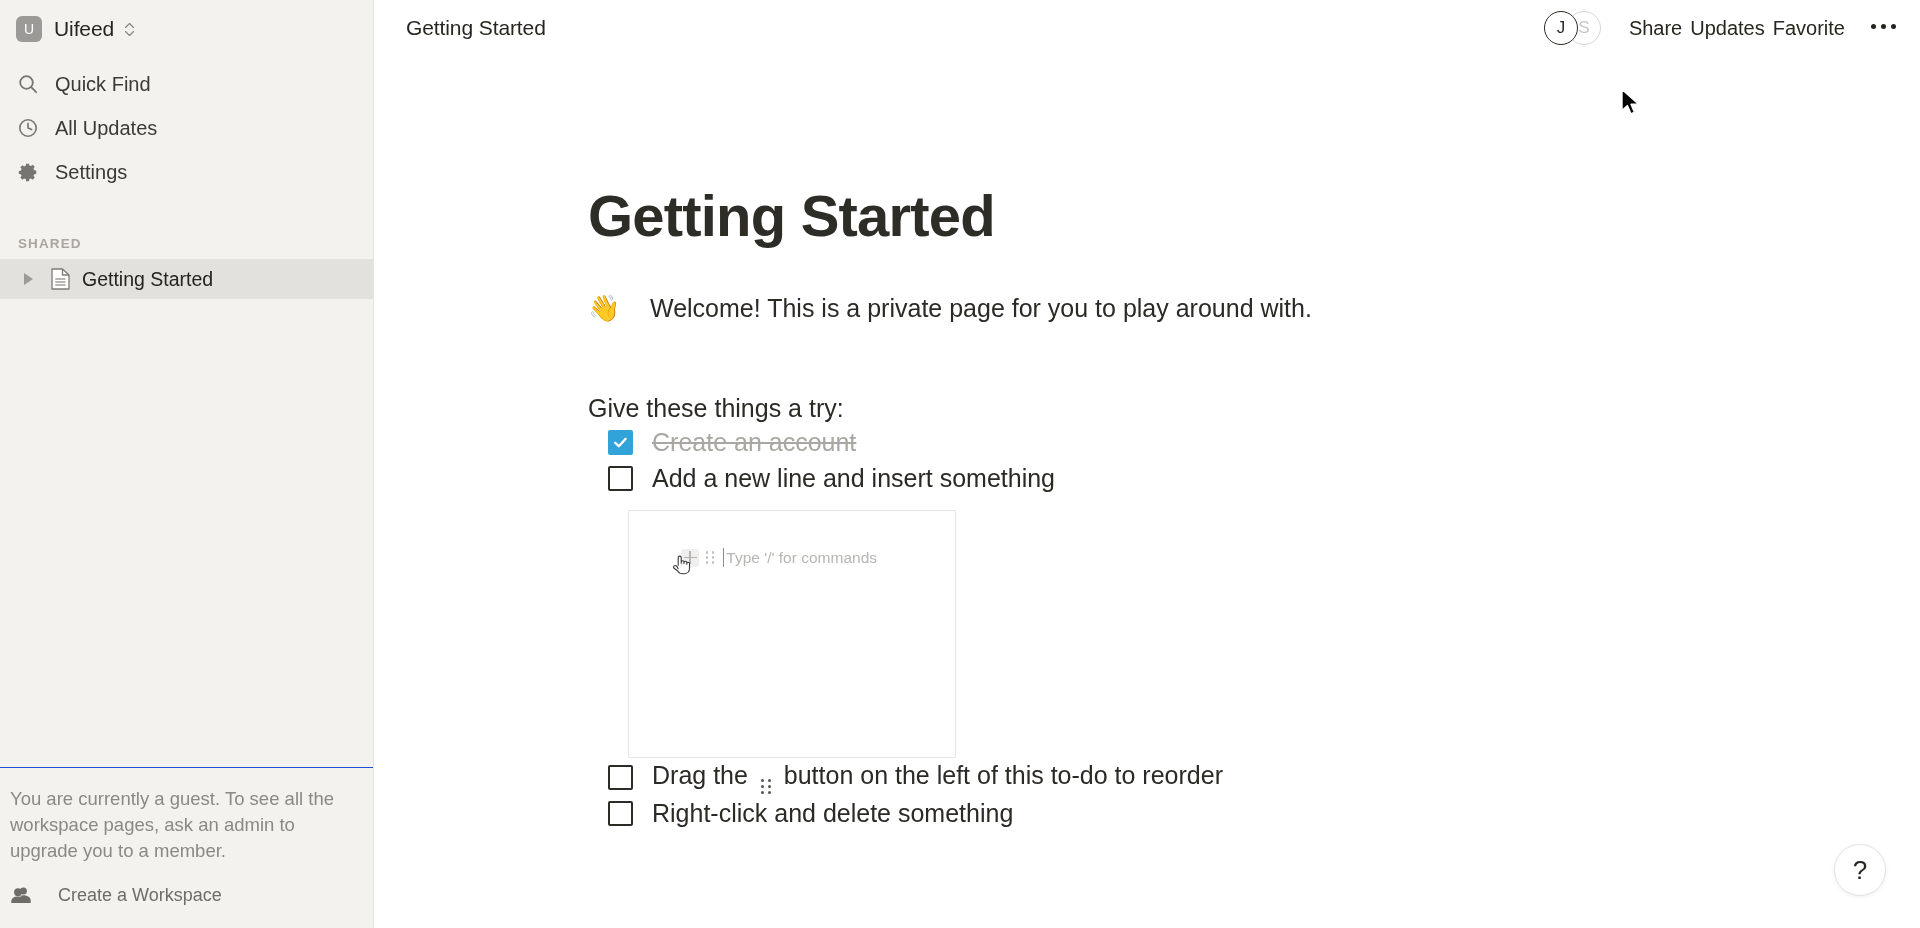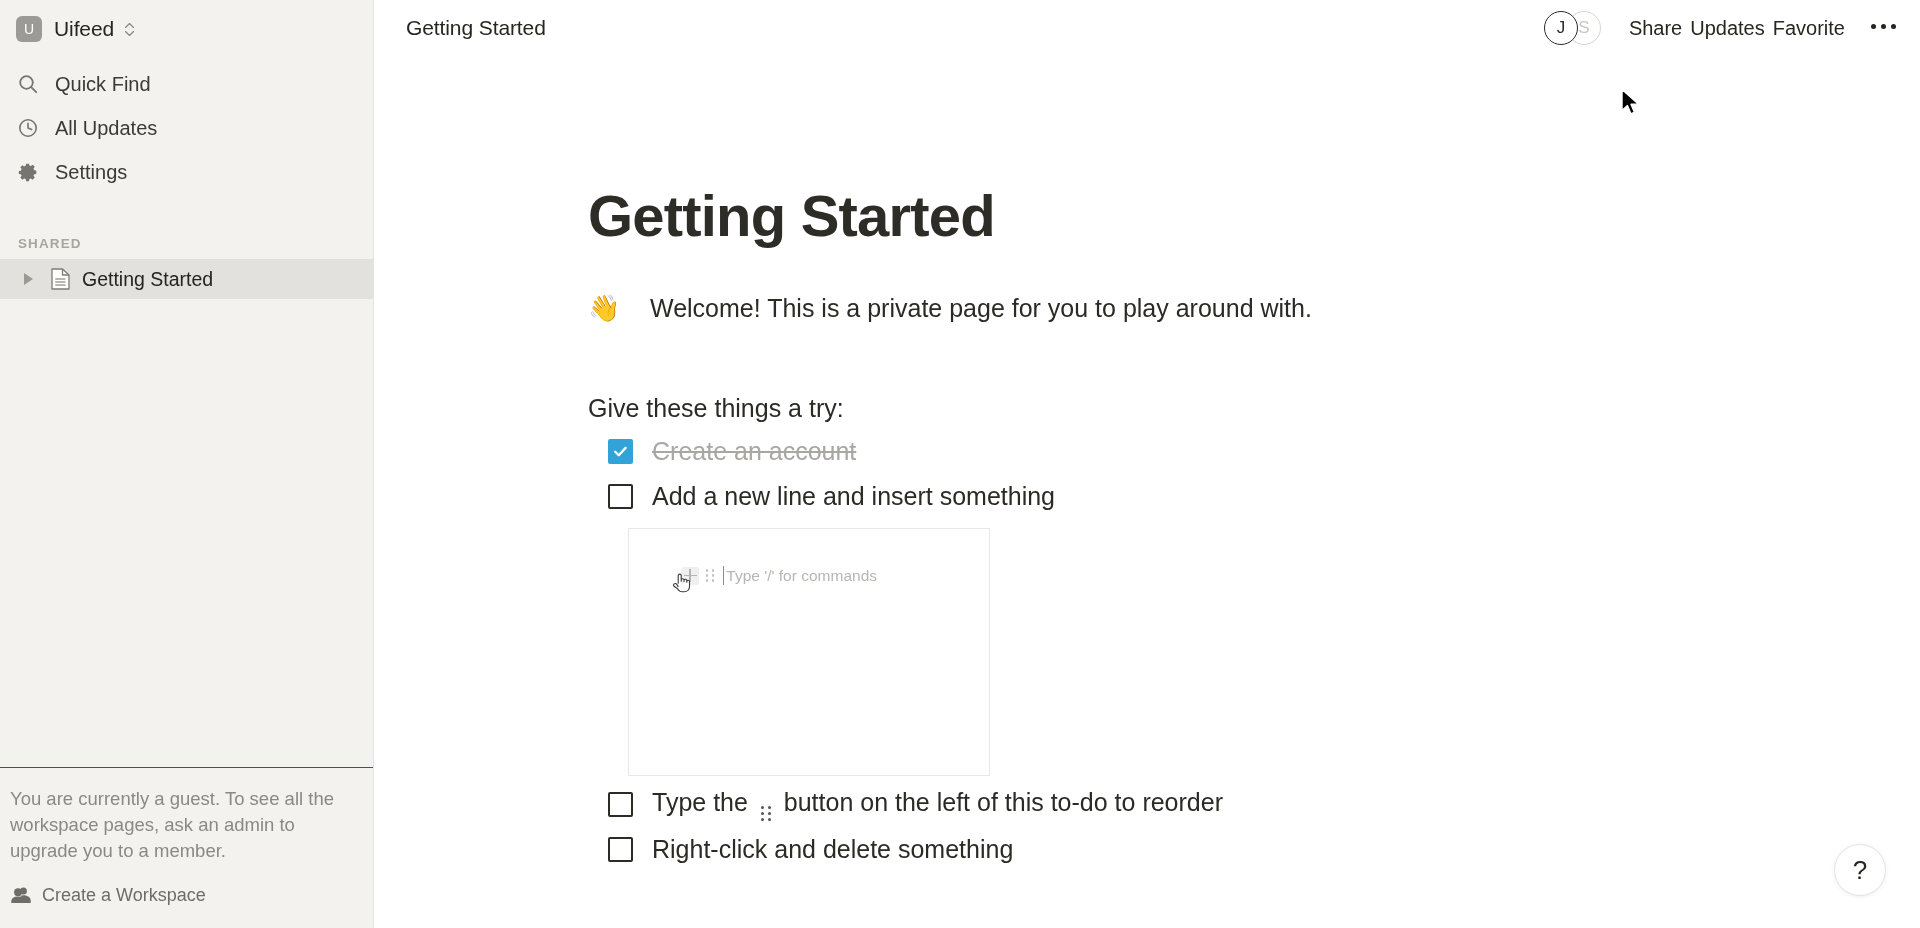--- a/index.html
+++ b/index.html
@@ -137,20 +137,21 @@
   .guest-text {
     font-size: 18.5px;
     line-height: 26px;
     color: #8b8983;
   }
   .cw-row {
     margin-top: 20px;
     display: flex;
     align-items: center;
     cursor: pointer;
+    gap: 16px;
   }
   .cw-icon {
     width: 22px; height: 22px;
     flex: 0 0 22px;
     display: flex; align-items: center; justify-content: center;
     color: #6f6d67;
   }
   .cw-label {
     margin-left: 10px;
     font-size: 18px;
@@ -246,21 +247,21 @@
 
   .give-line {
     margin-top: 70px;
     font-size: 25px;
     color: #2b2a24;
   }
 
   .todo {
     display: flex;
     align-items: center;
-    margin-top: 11px;
+    margin-top: 2px;
     min-height: 34px;
     padding-left: 20px;
   }
   .cb {
     width: 25px; height: 25px;
     flex: 0 0 25px;
     border: 2px solid #2c2b26;
     border-radius: 2px;
     background: #ffffff;
     cursor: pointer;
@@ -295,21 +296,21 @@
     background: #55544f;
     border-radius: 50%;
     display: block;
   }
 
   
   .empty-block {
     position: relative;
     margin-top: 15px;
     margin-left: 40px;
-    width: 362px;
+    width: 328px;
     height: 248px;
     border: 1px solid #e9e7e4;
     background: #ffffff;
   }
   .eb-row {
     position: absolute;
     left: 52px;
     top: 37px;
     display: flex;
     align-items: center;
@@ -551,21 +552,21 @@
           <span class="hand-cursor">
             <svg width="20" height="24" viewBox="0 0 20 24">
               <path d="M6.2 12.3V4.6a1.5 1.5 0 113 0v5.6m0-1.1a1.4 1.4 0 012.8 0v1.4m0-.9a1.4 1.4 0 012.8 0v1.6m0-.6a1.35 1.35 0 012.7 0v4.6c0 3.2-2.1 5.6-5.3 5.6h-1.9c-2.5 0-3.6-1-4.8-3L1.8 15c-.5-.9-.2-1.9.7-2.3.8-.4 1.8-.1 2.3.7l1.4 2.2" fill="#ffffff" stroke="#3a3a3a" stroke-width="1.1" stroke-linejoin="round" stroke-linecap="round"></path>
             </svg>
           </span>
         </div>
 
         <div class="todo">
           <span class="cb"></span>
           <span class="todo-text">
-            <span>Type the</span>
+            <span>Drag the</span>
             <span class="dots6">
                 <i></i>
                 <i></i>
                 <i></i>
                 <i></i>
                 <i></i>
                 <i></i>
               </span>
             <span>button on the left of this to-do to reorder</span>
           </span>

